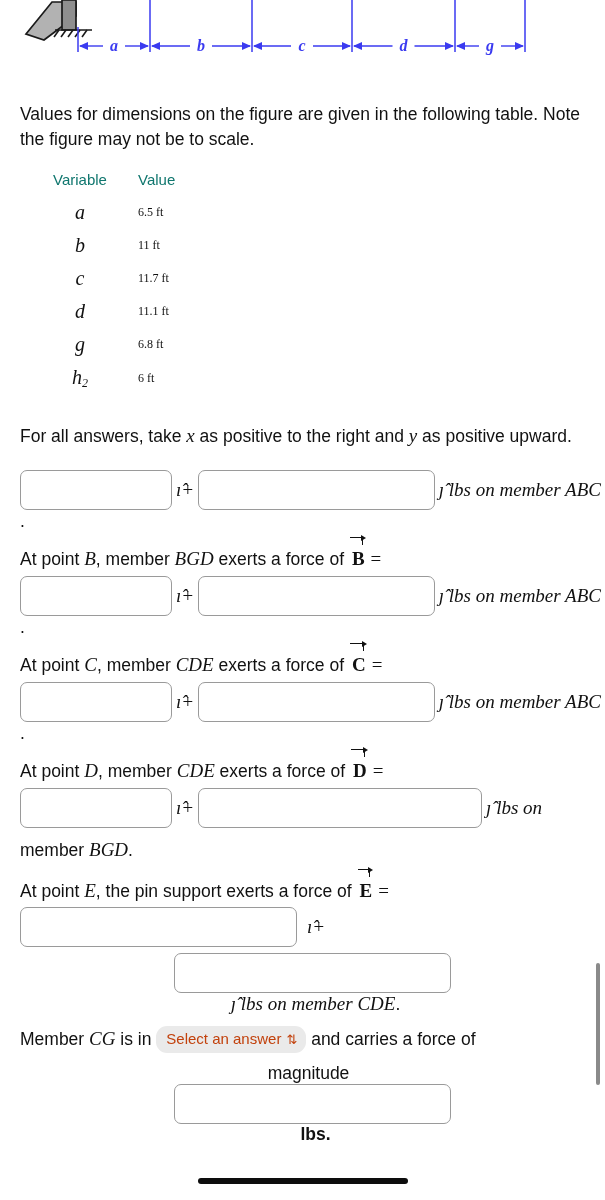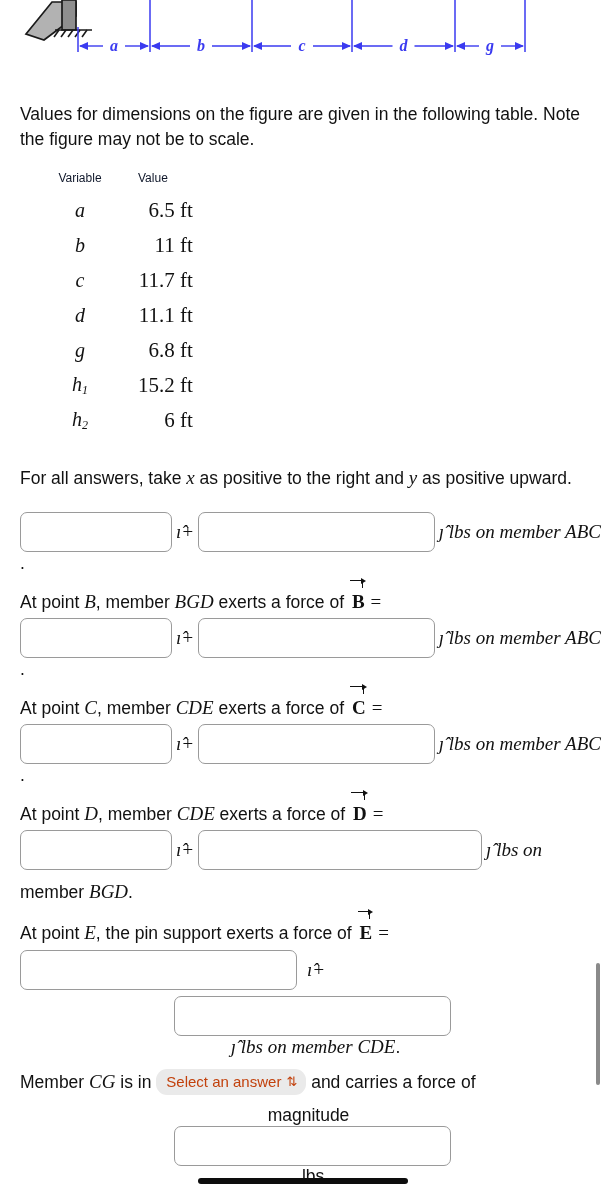--- a/index.html
+++ b/index.html
@@ -38,34 +38,34 @@
   .sub { font-size: 12px; vertical-align: -0.28em; font-style: italic;
          font-family: "Liberation Serif", serif; }
 
   
   #values-table {
     margin: 18px 0 0 28px;
     border-collapse: collapse;
   }
   #values-table th {
     font-weight: normal;
-    font-size: 12px;
+    font-size: 15px;
     text-align: left;
     padding: 0 0 8px 0;
-    color: #0f172a;
+    color: #0f766e;
   }
   #values-table th.c-var { width: 104px; text-align: center; }
   #values-table th.c-val { padding-left: 6px; }
   #values-table td { padding: 5px 0; font-size: 17.5px; color: #111; }
   #values-table td.c-var {
     text-align: center; width: 104px;
     font-family: "Liberation Serif", serif; font-style: italic; font-size: 20px;
   }
-  #values-table td.c-val { padding-left: 6px; font-size: 21px;
-                           font-family: "Liberation Serif", serif; font-style: normal; text-align: right; }
+  #values-table td.c-val { padding-left: 6px; font-size: 12px;
+                           font-family: "Liberation Serif", serif; font-style: normal; }
 
   
   .qblock { margin-top: 20px; }
   .qlead { margin: 0 20px 4px 20px; font-size: 17.5px; line-height: 1.35; }
   .vecsym {
     display: inline-block;
     position: relative;
     font-family: "Liberation Serif", serif;
     font-weight: bold;
     font-style: normal;
@@ -247,24 +247,20 @@
       </tr>
       <tr>
         <td class="c-var">d</td>
         <td class="c-val">11.1 ft</td>
       </tr>
       <tr>
         <td class="c-var">g</td>
         <td class="c-val">6.8 ft</td>
       </tr>
       <tr>
-        <td class="c-var">h<span class="sub">1</span></td>
-        <td class="c-val">15.2 ft</td>
-      </tr>
-      <tr>
         <td class="c-var">h<span class="sub">2</span></td>
         <td class="c-val">6 ft</td>
       </tr>
     </tbody>
 </table>
 
 <p class="para" style="margin-top:26px;">
   <span>For all answers, take </span><span class="mi">x</span><span> as positive to the right and </span><span class="mi">y</span><span> as positive upward.</span>
 </p>
 
@@ -336,17 +332,17 @@
 <div class="para" style="margin-top:10px;">
   <span>Member </span><span class="mi-up">CG</span><span> is in </span><span class="selpill">
       <span>Select an answer</span>
       <span class="chev">⇅</span>
     </span><span> and carries a force of</span>
 </div>
 
 <div class="inrow" style="margin-top:10px;flex-direction:column;">
   <span class="unitlab" style="padding:0 8px 0 0;">magnitude</span>
   <input class="ansbox" style="width: 277px;" type="text" placeholder="">
-  <span class="unitlab" style="padding-left:10px;">lbs.</span>
+  <span class="unitlab" style="padding-left:10px;font-weight:bold;">lbs.</span>
 </div>
 
 <div id="scrollbar-thumb"></div>
 <div id="home-indicator"></div>
 
 </body></html>

